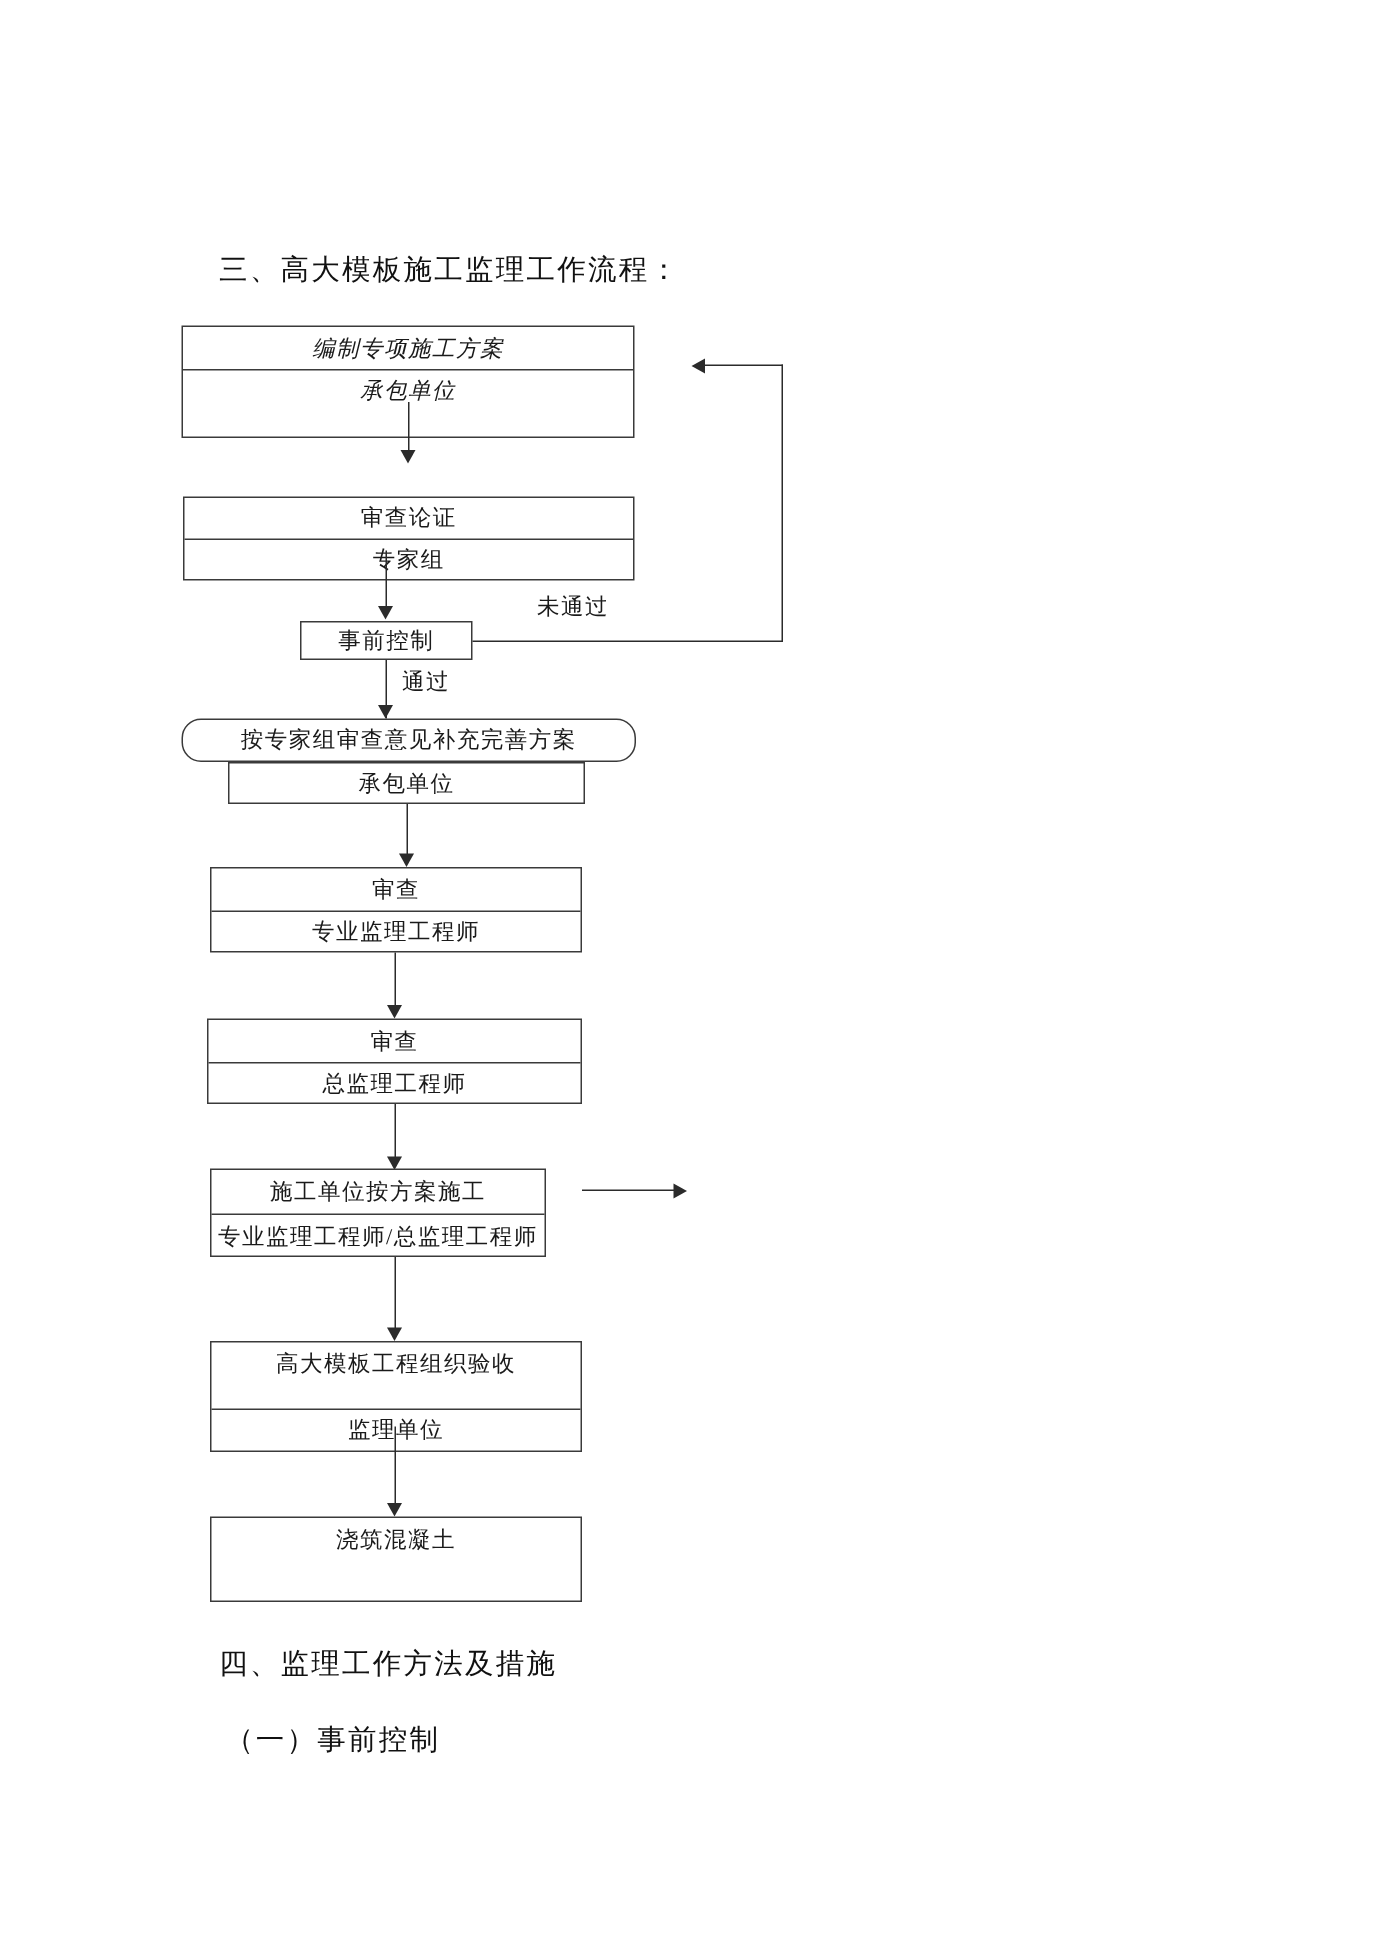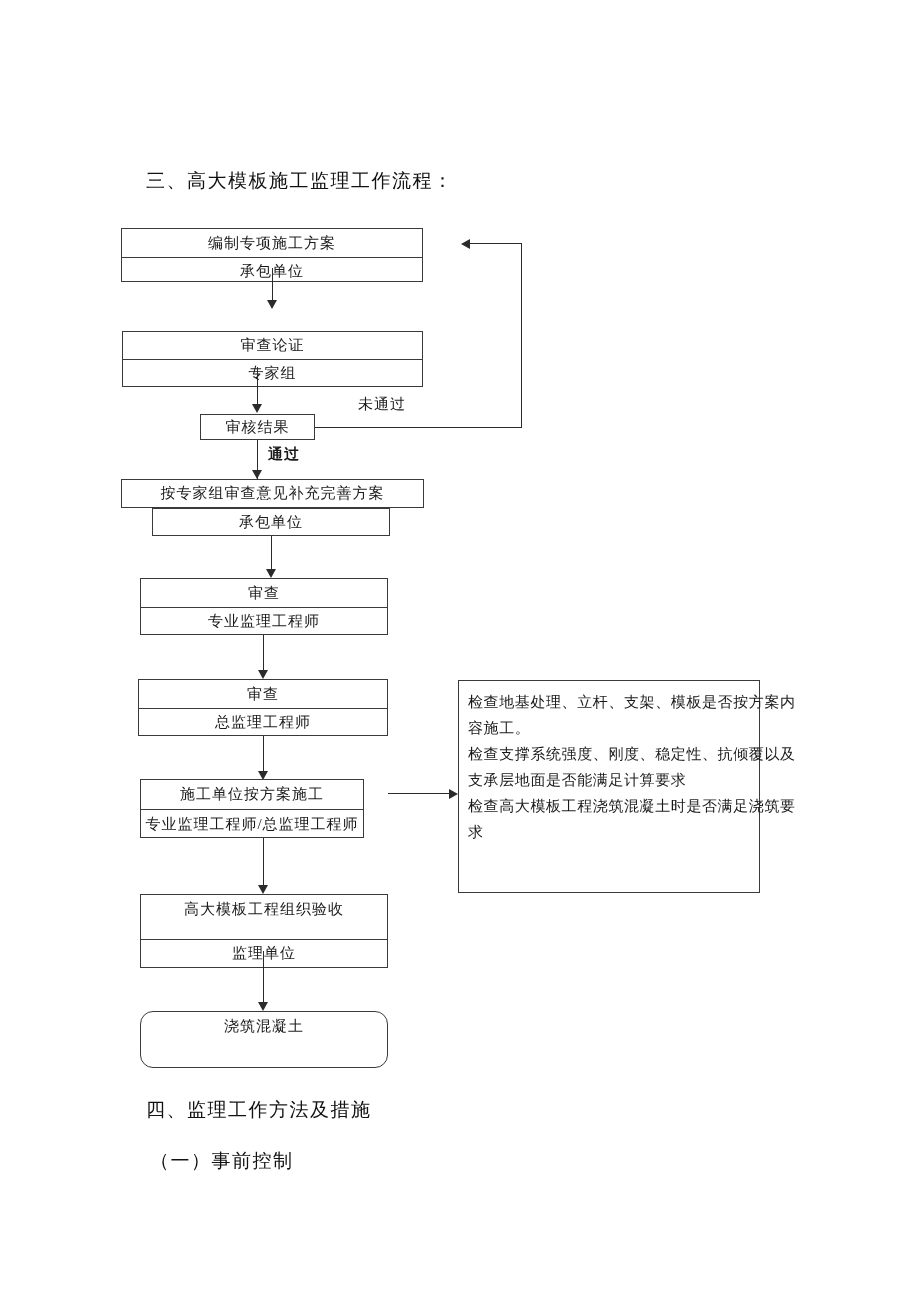--- a/index.html
+++ b/index.html
@@ -117,53 +117,53 @@
     white-space: nowrap;
   }
 </style>
 </head>
 <body>
 
 <div id="page">
 
   <div class="doc-heading" style="left:146px; top:168px;">三、高大模板施工监理工作流程：</div>
 
-  <div class="fc-box" style="left:121px; top:228px; width:302px; height:54px;">
+  <div class="fc-box" style="left:121px; top:217px; width:302px; height:75px;font-style:italic;">
     <div class="fc-cell" style="height:28px;">编制专项施工方案</div>
     <div class="fc-cell divider" style="height:28px;">承包单位</div>
   </div>
 
   <div class="conn-v" style="left:272px; top:268px; height:33px;"></div>
   <div class="arrow-down" style="left:267px; top:300px;"></div>
 
   <div class="fc-box" style="left:122px; top:311px; width:301px; height:56px;margin-top:20px;">
     <div class="fc-cell" style="height:27px;">审查论证</div>
     <div class="fc-cell divider" style="height:28px;">专家组</div>
   </div>
 
   <div class="conn-v" style="left:257px; top:367px; height:38px;"></div>
   <div class="arrow-down" style="left:252px; top:404px;"></div>
 
   <div class="fc-box single" style="left:200px; top:414px; width:115px; height:26px;">
-    <div class="fc-cell">审核结果</div>
+    <div class="fc-cell">事前控制</div>
   </div>
 
   <div class="conn-h" style="left:315px; top:427px; width:207px;"></div>
 
   <div class="conn-v" style="left:521px; top:243px; height:185px;"></div>
 
   <div class="conn-h" style="left:470px; top:243px; width:52px;"></div>
   <div class="arrow-left" style="left:461px; top:239px;"></div>
   <div class="edge-label" style="left:358px; top:395px;">未通过</div>
 
   <div class="conn-v" style="left:257px; top:440px; height:39px;"></div>
   <div class="arrow-down" style="left:252px; top:470px;"></div>
-  <div class="edge-label" style="left:268px; top:445px;font-weight:bold;">通过</div>
-
-  <div class="fc-box single" style="left:121px; top:479px; width:303px; height:29px;">
+  <div class="edge-label" style="left:268px; top:445px;">通过</div>
+
+  <div class="fc-box single" style="left:121px; top:479px; width:303px; height:29px;border-radius:13px;">
     <div class="fc-cell">按专家组审查意见补充完善方案</div>
   </div>
 
   <div class="fc-box single" style="left:152px; top:508px; width:238px; height:28px;">
     <div class="fc-cell">承包单位</div>
   </div>
 
   <div class="conn-v" style="left:271px; top:536px; height:34px;"></div>
   <div class="arrow-down" style="left:266px; top:569px;"></div>
 
@@ -184,41 +184,33 @@
   <div class="arrow-down" style="left:258px; top:771px;"></div>
 
   <div class="fc-box" style="left:140px; top:779px; width:224px; height:59px;">
     <div class="fc-cell" style="height:29px;">施工单位按方案施工</div>
     <div class="fc-cell divider" style="height:29px;">专业监理工程师/总监理工程师</div>
   </div>
 
   <div class="conn-h" style="left:388px; top:793px; width:62px;"></div>
   <div class="arrow-right" style="left:449px; top:789px;"></div>
 
-  <div class="note-box" style="left:458px; top:680px; width:302px; height:213px;">
-    <div class="note-line">检查地基处理、立杆、支架、模板是否按方案内</div>
-    <div class="note-line">容施工。</div>
-    <div class="note-line">检查支撑系统强度、刚度、稳定性、抗倾覆以及</div>
-    <div class="note-line">支承层地面是否能满足计算要求</div>
-    <div class="note-line">检查高大模板工程浇筑混凝土时是否满足浇筑要</div>
-    <div class="note-line">求</div>
-  </div>
 
   <div class="conn-v" style="left:263px; top:838px; height:48px;"></div>
   <div class="arrow-down" style="left:258px; top:885px;"></div>
 
   <div class="fc-box" style="left:140px; top:894px; width:248px; height:74px;">
     <div class="fc-cell" style="height:28px;">高大模板工程组织验收</div>
     <div class="fc-cell divider" style="height:28px;margin-top:16px;">监理单位</div>
   </div>
 
   <div class="conn-v" style="left:263px; top:951px; height:52px;"></div>
   <div class="arrow-down" style="left:258px; top:1002px;"></div>
 
-  <div class="fc-box" style="left:140px; top:1011px; width:248px; height:57px;border-radius:13px;">
+  <div class="fc-box" style="left:140px; top:1011px; width:248px; height:57px;">
     <div class="fc-cell" style="height:28px;">浇筑混凝土</div>
   </div>
 
   <div class="doc-heading" style="left:146px; top:1097px;">四、监理工作方法及措施</div>
 
   <div class="doc-heading" style="left:150px; top:1148px;">（一）事前控制</div>
 
 </div>
 
 </body></html>

